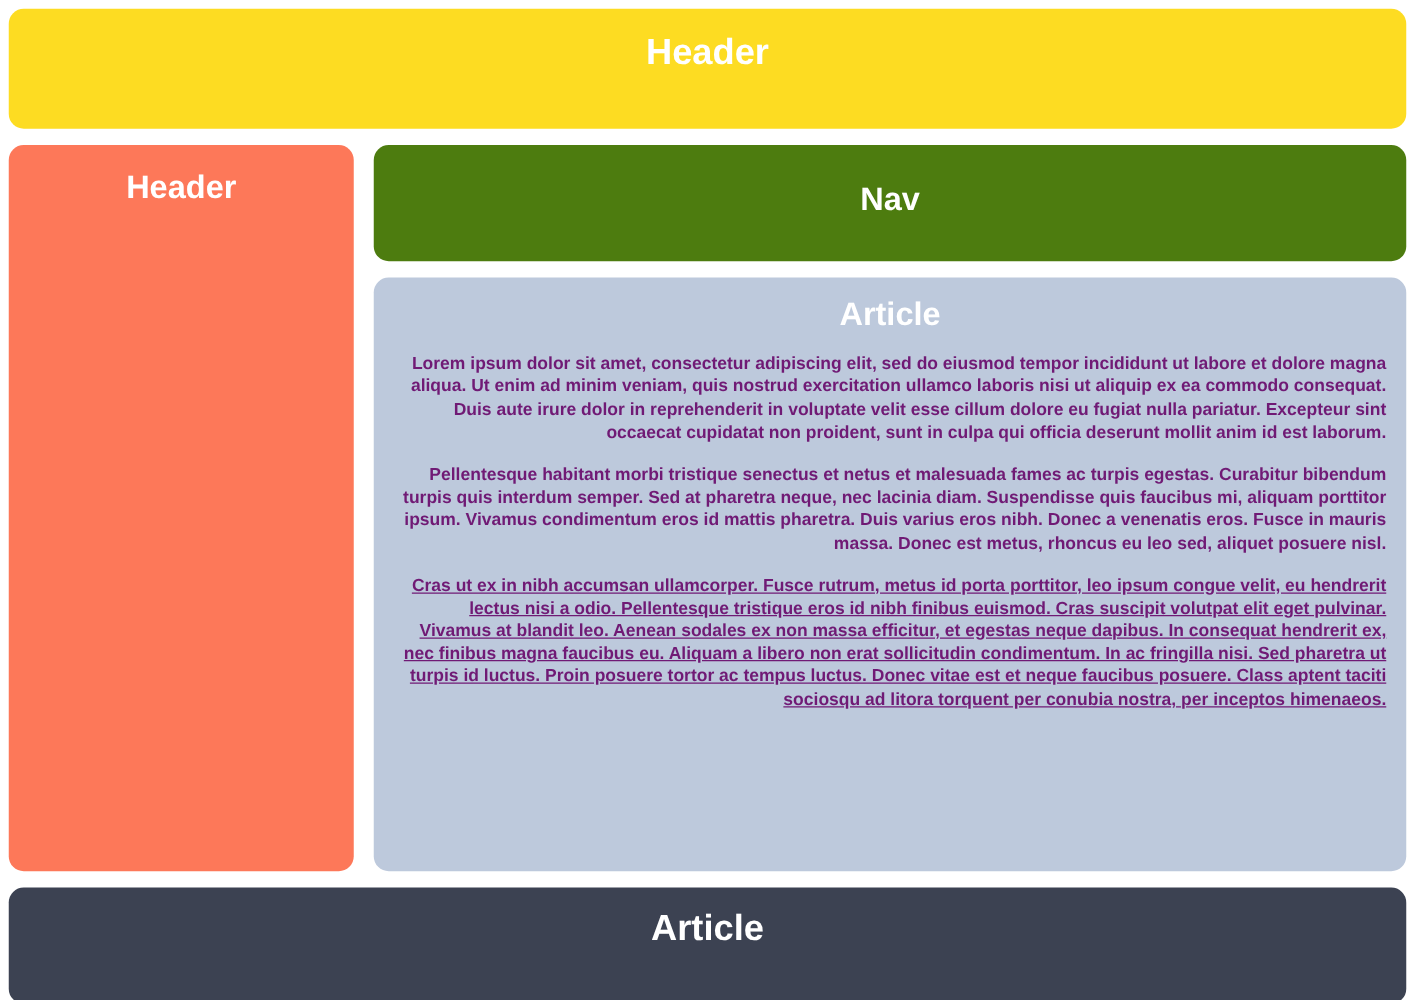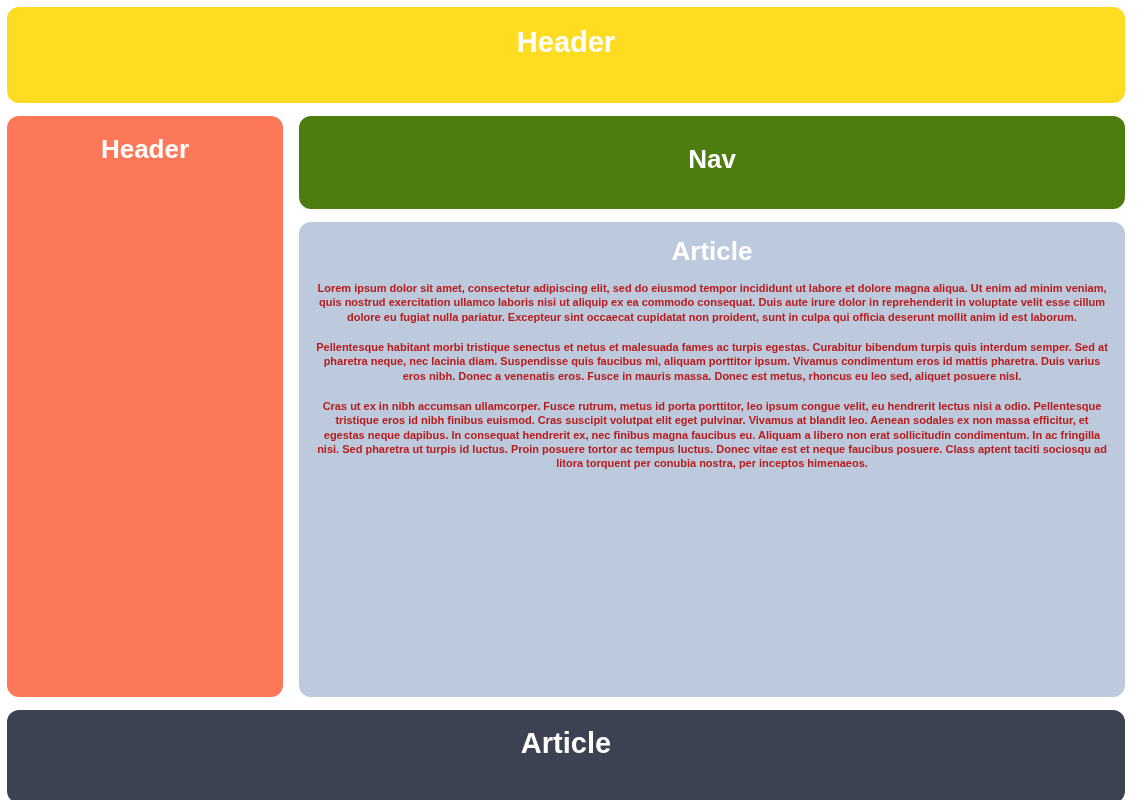--- a/index.html
+++ b/index.html
@@ -74,27 +74,27 @@
     grid-area: article;
     background: #bdc9dc;
     padding: 14px 16px 10px 16px;
   }
   .article .region-title {
     font-size: 26px;
     margin-bottom: 14px;
   }
   .article-body p {
     margin: 0 0 16px 0;
-    color: #b91c1c;
+    color: #701a75;
     font-weight: bold;
-    font-size: 11px;
+    font-size: 14px;
     line-height: 1.30;
-    text-align: center;
+    text-align: right;
   }
-  .article-body p:last-child { margin-bottom: 0; }
+  .article-body p:last-child { margin-bottom: 0; text-decoration: underline; }
 
   
   .footer {
     grid-area: footer;
     background: #3c4252;
     padding-top: 16px;
   }
   .footer .region-title { font-size: 29px; }
 </style>
 </head>

